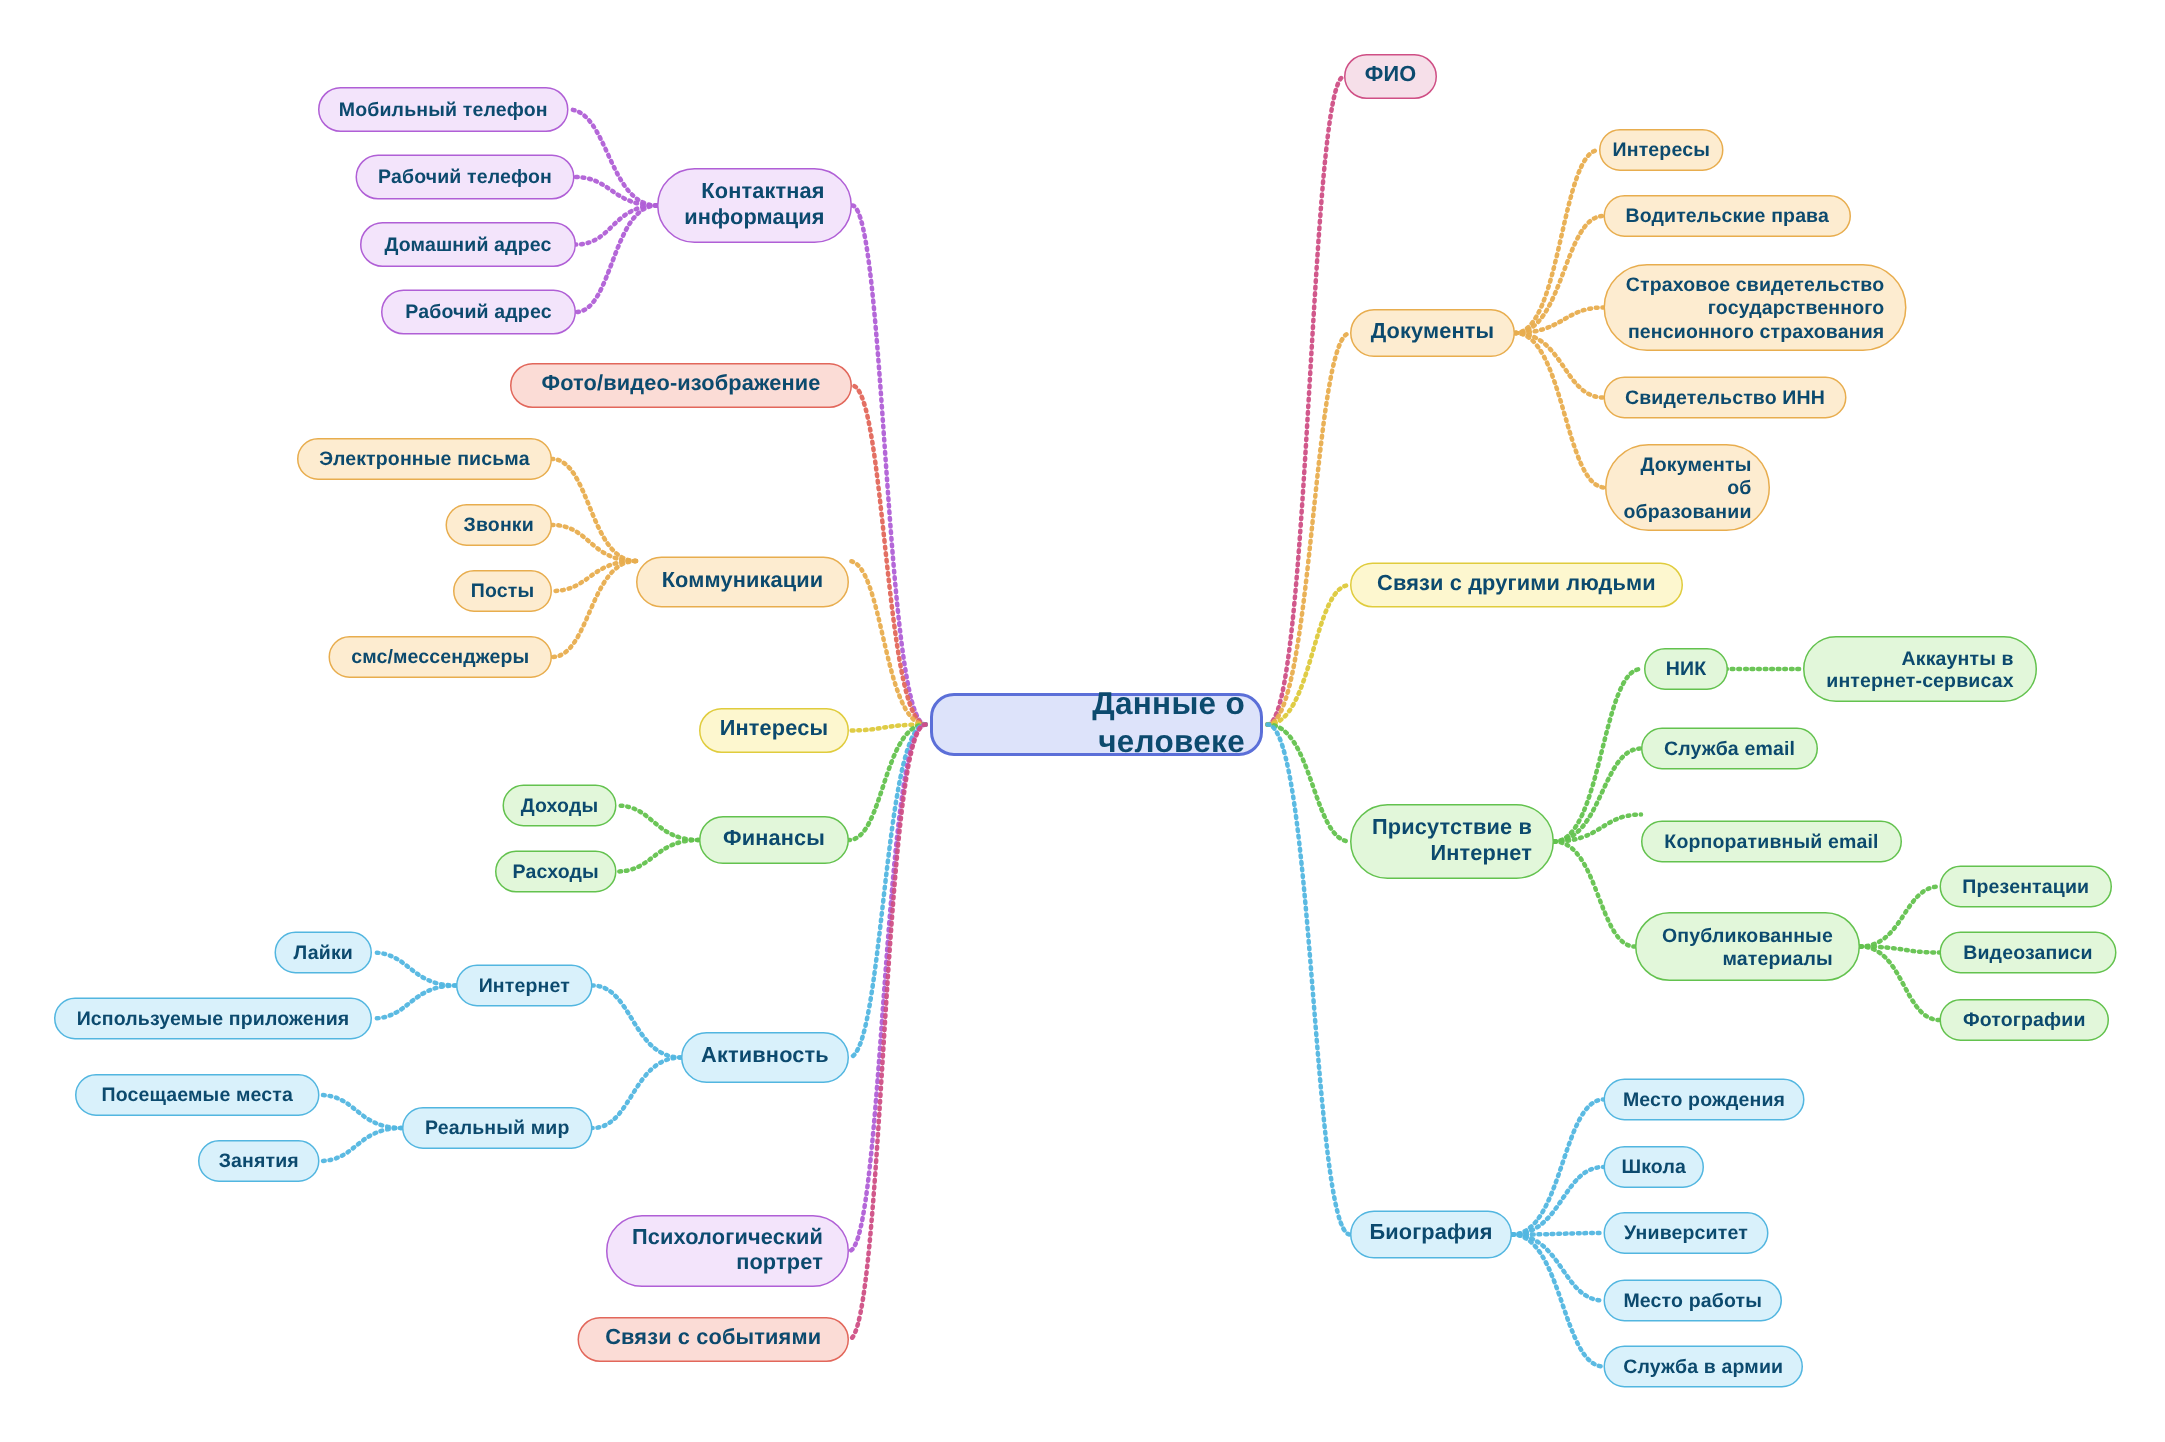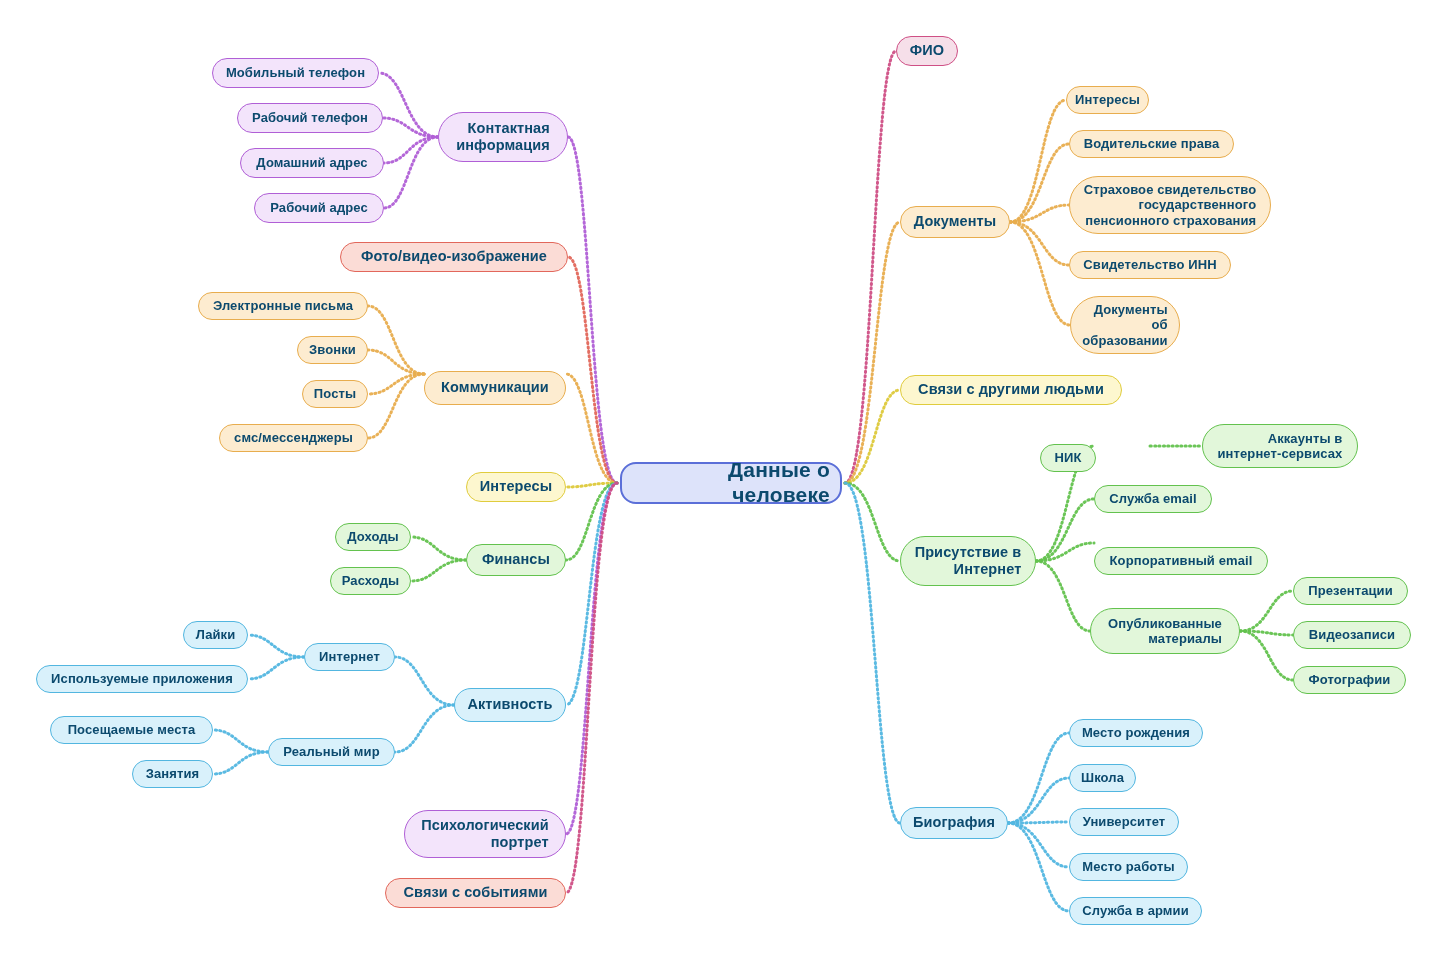--- a/index.html
+++ b/index.html
@@ -138,21 +138,21 @@
       <div class="node lvl2" style="left: 1069px; top: 176px; width: 202px; height: 58px; background: rgb(253, 236, 208); border-color: rgb(232, 173, 78);"><span>Страховое свидетельство
 государственного
 пенсионного страхования</span></div>
       <div class="node lvl2" style="left: 1069px; top: 251px; width: 162px; height: 28px; background: rgb(253, 236, 208); border-color: rgb(232, 173, 78);"><span>Свидетельство ИНН</span></div>
       <div class="node lvl2" style="left: 1070px; top: 296px; width: 110px; height: 58px; background: rgb(253, 236, 208); border-color: rgb(232, 173, 78);"><span>Документы
 об
 образовании</span></div>
       <div class="node lvl1" style="left: 900px; top: 375px; width: 222px; height: 30px; background: rgb(253, 247, 207); border-color: rgb(224, 204, 61);"><span>Связи с другими людьми</span></div>
       <div class="node lvl1" style="left: 900px; top: 536px; width: 136px; height: 50px; background: rgb(226, 247, 218); border-color: rgb(99, 194, 78);"><span>Присутствие в
 Интернет</span></div>
-      <div class="node lvl2" style="left: 1040px; top: 432px; width: 56px; height: 28px; background: rgb(226, 247, 218); border-color: rgb(99, 194, 78); margin-top: 12px;"><span>НИК</span></div>
+      <div class="node lvl2" style="left: 1096px; top: 432px; width: 56px; height: 28px; background: rgb(226, 247, 218); border-color: rgb(99, 194, 78);"><span>НИК</span></div>
       <div class="node lvl3" style="left: 1202px; top: 424px; width: 156px; height: 44px; background: rgb(226, 247, 218); border-color: rgb(99, 194, 78);"><span>Аккаунты в
 интернет-сервисах</span></div>
       <div class="node lvl2" style="left: 1094px; top: 485px; width: 118px; height: 28px; background: rgb(226, 247, 218); border-color: rgb(99, 194, 78);"><span>Служба email</span></div>
       <div class="node lvl2" style="left: 1094px; top: 529px; width: 174px; height: 28px; background: rgb(226, 247, 218); border-color: rgb(99, 194, 78); margin-top: 18px;"><span>Корпоративный email</span></div>
       <div class="node lvl2" style="left: 1090px; top: 608px; width: 150px; height: 46px; background: rgb(226, 247, 218); border-color: rgb(99, 194, 78);"><span>Опубликованные
 материалы</span></div>
       <div class="node lvl3" style="left: 1293px; top: 577px; width: 115px; height: 28px; background: rgb(226, 247, 218); border-color: rgb(99, 194, 78);"><span>Презентации</span></div>
       <div class="node lvl3" style="left: 1293px; top: 621px; width: 118px; height: 28px; background: rgb(226, 247, 218); border-color: rgb(99, 194, 78);"><span>Видеозаписи</span></div>
       <div class="node lvl3" style="left: 1293px; top: 666px; width: 113px; height: 28px; background: rgb(226, 247, 218); border-color: rgb(99, 194, 78);"><span>Фотографии</span></div>
       <div class="node lvl1" style="left: 900px; top: 807px; width: 108px; height: 32px; background: rgb(217, 241, 251); border-color: rgb(82, 182, 224);"><span>Биография</span></div>

